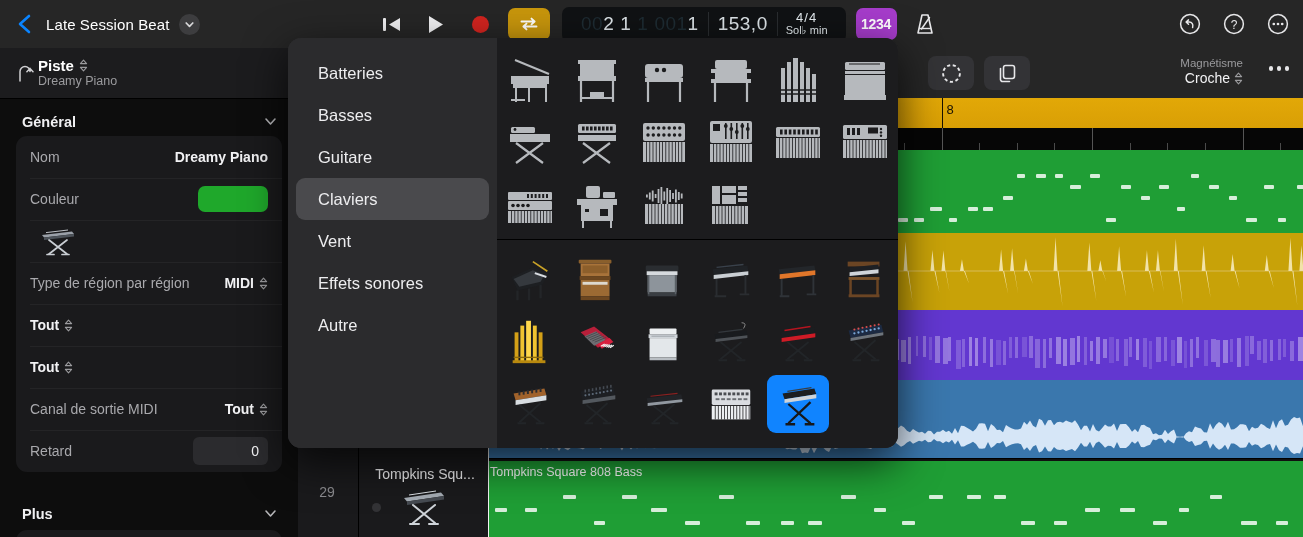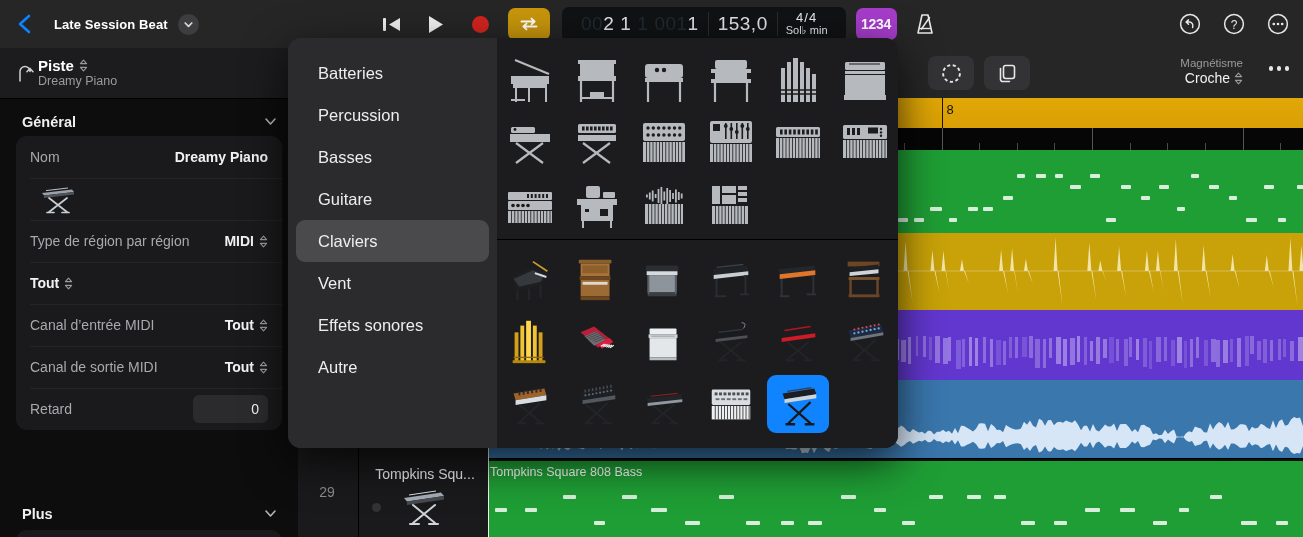--- a/index.html
+++ b/index.html
@@ -11,21 +11,21 @@
     color:#fff;
   }
   #app{position:relative;width:1303px;height:537px;overflow:hidden;background:#0c0c0c;}
 
   
   .topbar{position:absolute;left:0;top:0;width:1303px;height:48px;background:#262626;
           border-bottom:1px solid #161616;}
   .tb-left{position:absolute;left:0;top:0;height:48px;display:flex;align-items:center;gap:10px;padding-left:14px;}
   .back-chev{width:22px;height:22px;position:relative;cursor:pointer;}
   .back-chev svg{display:block;}
-  .proj-title{font-size:13px;font-weight:bold;color:#fff;letter-spacing:.1px;margin-left:8px;}
+  .proj-title{font-size:15px;font-weight:normal;color:#fff;letter-spacing:.1px;}
   .title-caret{width:21px;height:21px;border-radius:50%;background:#3d3d3f;display:flex;align-items:center;justify-content:center;}
 
   .tb-center{position:absolute;left:370px;top:0;height:48px;display:flex;align-items:center;gap:0px;}
   .tp-btn{width:44px;height:34px;display:flex;align-items:center;justify-content:center;border-radius:7px;}
   .tp-btn.cycle{background:#c8960c;width:42px;height:32px;margin-left:6px;border-radius:7px;}
   .rec-dot{width:17px;height:17px;border-radius:50%;background:#d2241f;}
 
   .lcd{margin-left:12px;height:35px;background:#101214;border-radius:7px;display:flex;align-items:center;padding:0 10px;gap:0;}
   .lcd-seg{display:flex;align-items:center;padding:0 9px;}
   .lcd-div{width:1px;height:24px;background:#2a2d30;}
@@ -282,20 +282,24 @@
         </svg>
     </div>
 
     <div class="card" style="top:88px">
 
       <div class="row">
         <span class="k">Nom</span>
         <span class="v">Dreamy Piano</span>
       </div>
 
+      <div class="row">
+        <span class="k">Couleur</span>
+        <span class="swatch" style="background:#1fa82b"></span>
+      </div>
 
       <div class="row">
         <span class="icoslot">
           <svg width="46" height="30" viewBox="0 0 46 30">
             <path d="M8 9 L38 5.5 L40 8 L10 11.5 Z" fill="#9aa0a8"></path>
             <path d="M10 11.5 L40 8 L40 10.5 L10 14 Z" fill="#4d535a"></path>
             <path d="M12 6.6 L34 4" stroke="#cfd4d9" stroke-width=".9"></path>
             <path d="M15 14 L33 28 M33 14 L15 28" stroke="#c9ced3" stroke-width="1.7" stroke-linecap="round"></path>
             <path d="M13 28.5 H20 M28 28.5 H35" stroke="#c9ced3" stroke-width="1.7" stroke-linecap="round"></path>
           </svg>
@@ -321,21 +325,20 @@
           <span class="stepper">
             <svg width="9" height="13" viewBox="0 0 9 13">
                 <path d="M4.5 1.2 L7.6 4.6 H1.4 Z" fill="none" stroke="#9a9a9d" stroke-width="1.1" stroke-linejoin="round"></path>
                 <path d="M4.5 11.8 L7.6 8.4 H1.4 Z" fill="none" stroke="#9a9a9d" stroke-width="1.1" stroke-linejoin="round"></path>
               </svg>
           </span>
         </span>
       </div>
 
       <div class="row">
-        <span class="k">Canal d’entrée MIDI</span>
         <span class="v">
           <span>Tout</span>
           <span class="stepper">
             <svg width="9" height="13" viewBox="0 0 9 13">
                 <path d="M4.5 1.2 L7.6 4.6 H1.4 Z" fill="none" stroke="#9a9a9d" stroke-width="1.1" stroke-linejoin="round"></path>
                 <path d="M4.5 11.8 L7.6 8.4 H1.4 Z" fill="none" stroke="#9a9a9d" stroke-width="1.1" stroke-linejoin="round"></path>
               </svg>
           </span>
         </span>
       </div>
@@ -737,23 +740,20 @@
       </svg>
     </div>
   </div>
 
   <div class="pop">
     <div class="pop-cats" id="cats">
         <div class="cat">
           <span>Batteries</span>
         </div>
         <div class="cat">
-          <span>Percussion</span>
-        </div>
-        <div class="cat">
           <span>Basses</span>
         </div>
         <div class="cat">
           <span>Guitare</span>
         </div>
         <div class="cat sel">
           <span>Claviers</span>
         </div>
         <div class="cat">
           <span>Vent</span>

